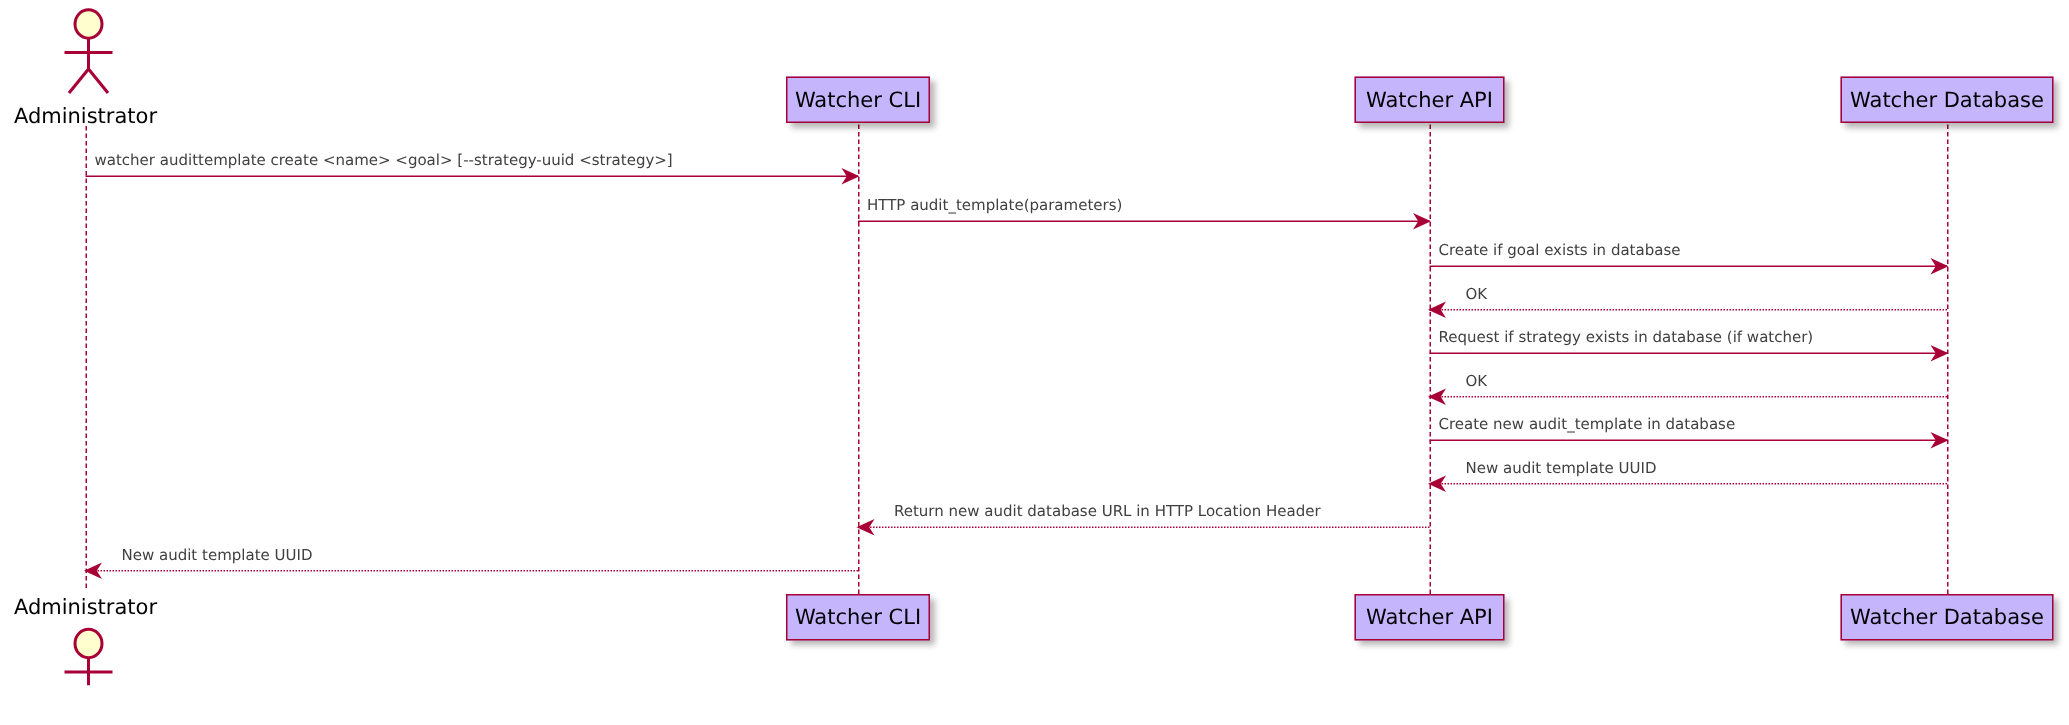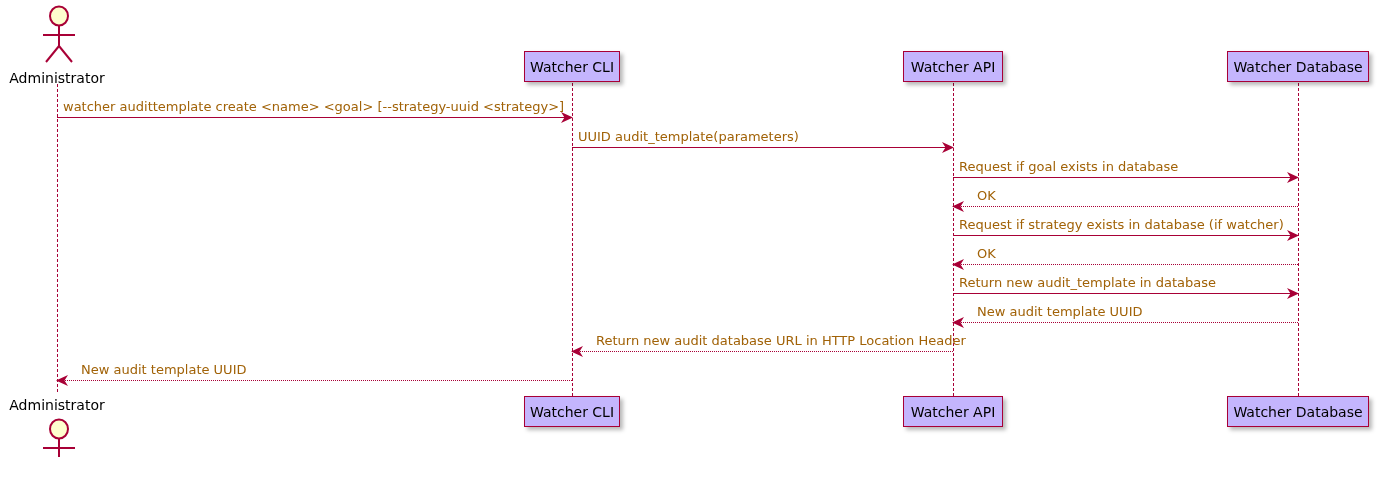--- a/index.html
+++ b/index.html
@@ -70,22 +70,22 @@
   }
   .msg.rtl .head {
     left: -1px;
   }
   .msg.ltr .head {
     right: -1px;
   }
   .msg .label {
     position: absolute;
     bottom: 4px;
-    font-size: 13px;
-    color: #a16207;
+    font-size: 10px;
+    color: #404040;
     white-space: nowrap;
     line-height: 1;
   }
   .msg.ltr .label { left: 6px; }
   .msg.rtl .label { left: 24px; }
   svg.arrowhead { display: block; overflow: visible; }
 </style>
 </head>
 <body>
 
@@ -129,31 +129,31 @@
     <div class="label">watcher audittemplate create &lt;name&gt; &lt;goal&gt; [--strategy-uuid &lt;strategy&gt;]</div>
   </div>
 
   <div class="msg ltr" style="left:572px; top:147px; width:381px;">
     <div class="line"></div>
     <div class="head">
       <svg width="12" height="11" viewBox="0 0 12 11" class="arrowhead" style="position:absolute; right:0; top:0;">
         <path d="M12,5.5 L0,0 L3.5,5.5 L0,11 Z" fill="#A80036"></path>
       </svg>
     </div>
-    <div class="label">UUID audit_template(parameters)</div>
+    <div class="label">HTTP audit_template(parameters)</div>
   </div>
 
   <div class="msg ltr" style="left:953px; top:177px; width:345px;">
     <div class="line"></div>
     <div class="head">
       <svg width="12" height="11" viewBox="0 0 12 11" class="arrowhead" style="position:absolute; right:0; top:0;">
         <path d="M12,5.5 L0,0 L3.5,5.5 L0,11 Z" fill="#A80036"></path>
       </svg>
     </div>
-    <div class="label">Request if goal exists in database</div>
+    <div class="label">Create if goal exists in database</div>
   </div>
 
   <div class="msg rtl dotted" style="left:953px; top:206px; width:345px;">
     <div class="line"></div>
     <div class="head">
       <svg width="12" height="11" viewBox="0 0 12 11" class="arrowhead" style="position:absolute; left:0; top:0;">
         <path d="M0,5.5 L12,0 L8.5,5.5 L12,11 Z" fill="#A80036"></path>
       </svg>
     </div>
     <div class="label">OK</div>
@@ -179,21 +179,21 @@
     <div class="label">OK</div>
   </div>
 
   <div class="msg ltr" style="left:953px; top:293px; width:345px;">
     <div class="line"></div>
     <div class="head">
       <svg width="12" height="11" viewBox="0 0 12 11" class="arrowhead" style="position:absolute; right:0; top:0;">
         <path d="M12,5.5 L0,0 L3.5,5.5 L0,11 Z" fill="#A80036"></path>
       </svg>
     </div>
-    <div class="label">Return new audit_template in database</div>
+    <div class="label">Create new audit_template in database</div>
   </div>
 
   <div class="msg rtl dotted" style="left:953px; top:322px; width:345px;">
     <div class="line"></div>
     <div class="head">
       <svg width="12" height="11" viewBox="0 0 12 11" class="arrowhead" style="position:absolute; left:0; top:0;">
         <path d="M0,5.5 L12,0 L8.5,5.5 L12,11 Z" fill="#A80036"></path>
       </svg>
     </div>
     <div class="label">New audit template UUID</div>

